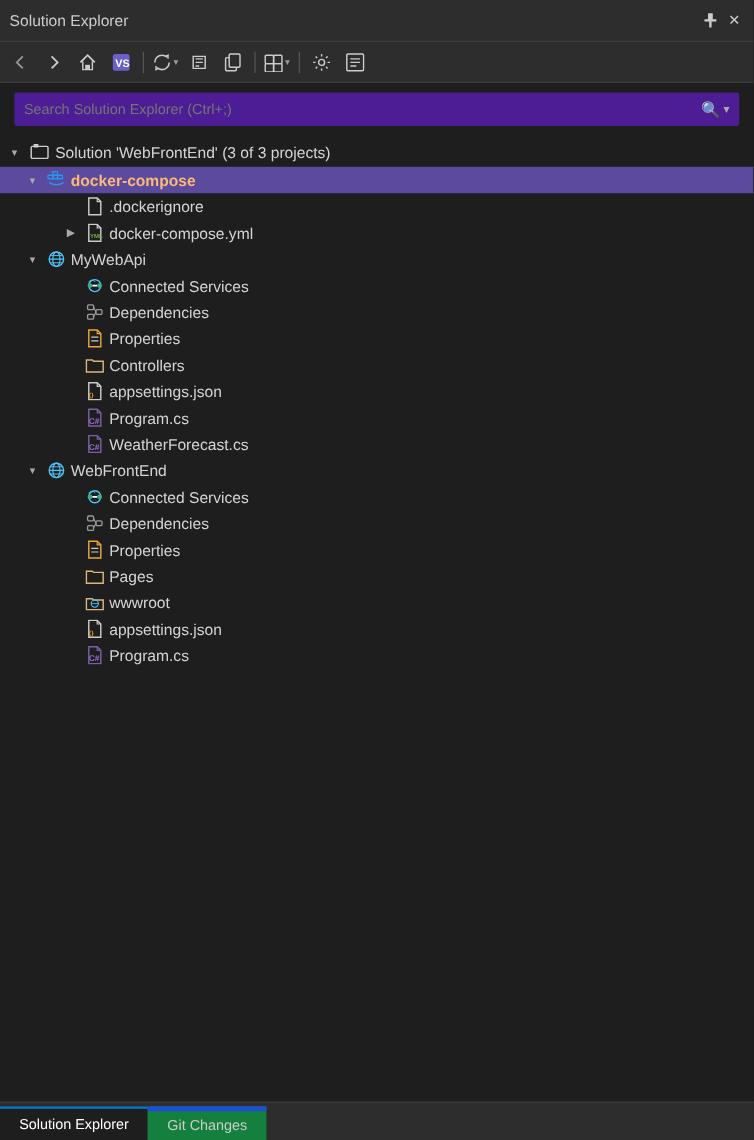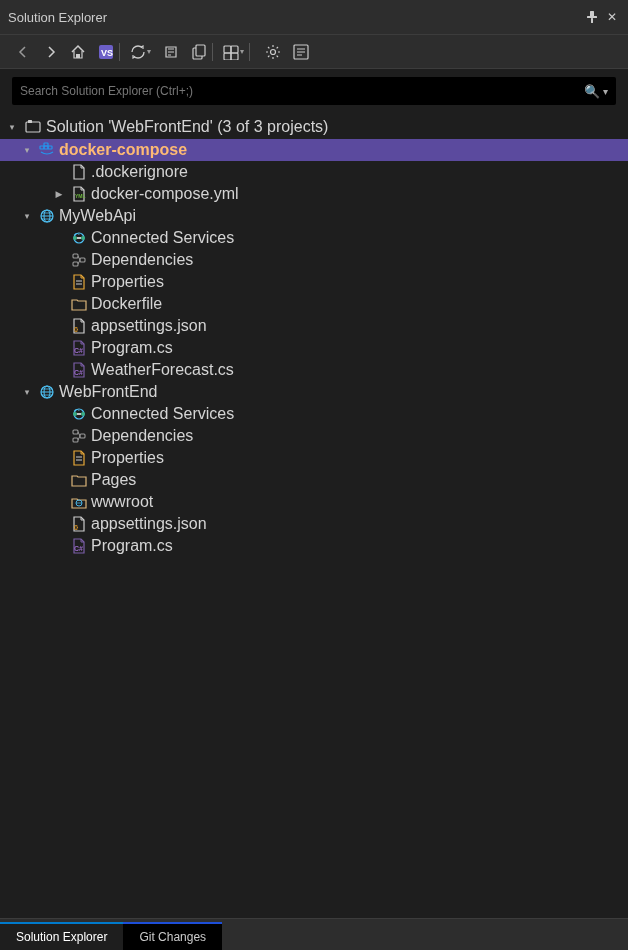--- a/index.html
+++ b/index.html
@@ -57,42 +57,42 @@
       align-items: center;
       padding: 0 4px;
       border-bottom: 1px solid #3c3c3c;
       gap: 2px;
     }
     .toolbar-btn {
       width: 26px;
       height: 26px;
       display: flex;
       align-items: center;
-      justify-content: flex-end;
+      justify-content: center;
       cursor: pointer;
       border-radius: 2px;
       color: #cccccc;
       font-size: 13px;
       position: relative;
     }
     .toolbar-sep {
       width: 1px;
       height: 18px;
       background: #555;
       margin: 0 3px;
     }
     .dropdown-arrow {
       font-size: 8px;
       color: #999;
       margin-left: 1px;
     }
 
     
     .search-bar {
-      background: #000000;
+      background: #4c1d95;
       height: 28px;
       display: flex;
       align-items: center;
       padding: 0 8px;
       margin: 4px 6px;
       border-radius: 2px;
     }
     .search-input {
       background: transparent;
       border: none;
@@ -160,21 +160,21 @@
       width: 18px;
       height: 18px;
       display: flex;
       align-items: center;
       justify-content: center;
       flex-shrink: 0;
       font-size: 14px;
     }
 
     .item-label {
-      font-size: 16px;
+      font-size: 13px;
     }
     .item-label.bold {
       font-weight: 700;
       color: #fdba74;
     }
 
     
     .bottom-tabs {
       position: absolute;
       bottom: 0;
@@ -186,22 +186,22 @@
       display: flex;
       align-items: flex-end;
     }
     .tab {
       height: 28px;
       display: flex;
       align-items: center;
       padding: 0 16px;
       font-size: 12px;
       cursor: pointer;
-      background: #000000;
-      border-top: 2px solid #1d4ed8;
+      background: #15803d;
+      border-top: 4px solid #1d4ed8;
       color: #cccccc;
     }
     .tab.active {
       background: #1e1e1e;
       border-top: 2px solid #007acc;
       color: #ffffff;
     }
   </style>
 </head>
 <body>
@@ -406,21 +406,21 @@
         <span class="item-label">Properties</span>
       </div>
       <div class="tree-row">
         <div style="width:48px;flex-shrink:0;"></div>
         <div class="expand-placeholder"></div>
         <div class="item-icon">
           <svg width="16" height="16" viewBox="0 0 16 16">
             <path d="M1 4h5l1 1h8v9H1V4z" fill="none" stroke="#dcb67a" stroke-width="1.2"></path>
           </svg>
         </div>
-        <span class="item-label">Dockerfile</span>
+        <span class="item-label">Controllers</span>
       </div>
       <div class="tree-row">
         <div style="width:48px;flex-shrink:0;"></div>
         <div class="expand-placeholder"></div>
         <div class="item-icon">
           <svg width="16" height="16" viewBox="0 0 16 16">
             <path d="M3 1h7l3 3v11H3V1z" fill="none" stroke="#cccccc" stroke-width="1.2"></path>
             <path d="M10 1v3h3" fill="none" stroke="#ccc" stroke-width="1"></path>
             <text x="3" y="13" font-size="5" fill="#f5a623" font-weight="bold">{}</text>
           </svg>

